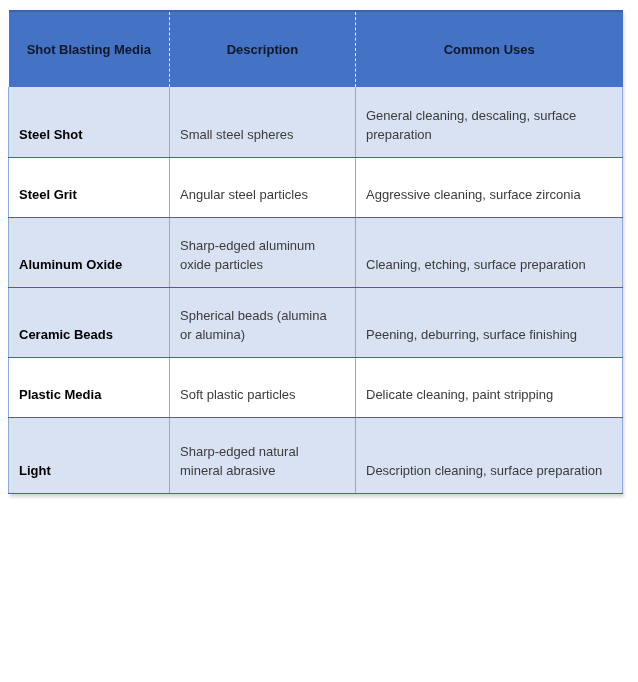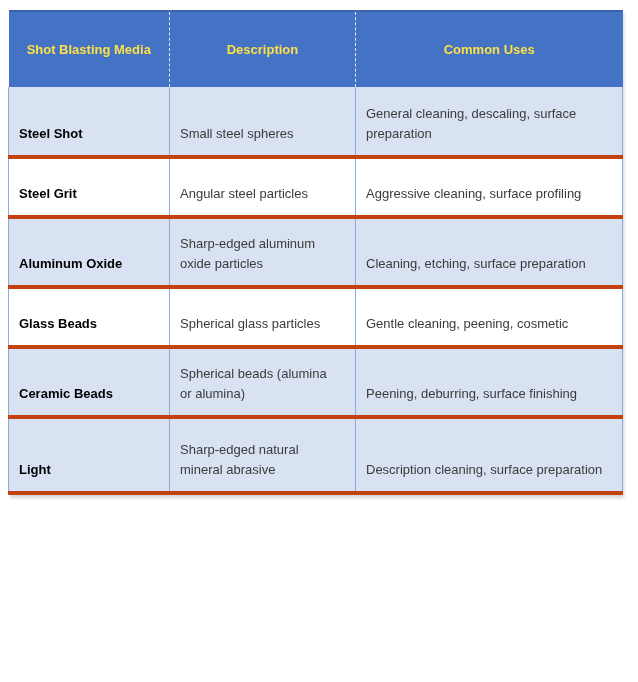--- a/index.html
+++ b/index.html
@@ -30,38 +30,38 @@
     color: #3b3b3b;
   }
   col.c1 { width: 161px; }
   col.c2 { width: 186px; }
   col.c3 { width: 267px; }
 
   
   thead tr { height: 76px; }
   thead th {
     background: #4472c4;
-    color: #fde047;
+    color: #0f172a;
     font-weight: bold;
     font-size: 13px;
     text-align: center;
     vertical-align: middle;
     border-top: 2px solid #3a62ae;
     padding: 0 8px;
   }
   thead th + th {
     border-left: 1px dashed rgba(255, 255, 255, 0.85);
   }
 
   
   tbody td {
     vertical-align: bottom;
     padding: 6px 16px 12px 10px;
     line-height: 1.5;
-    border-bottom: 4px solid #c2410c;
+    border-bottom: 1px solid #c2410c;
   }
   tbody td + td {
     border-left: 1px solid #8eaadb;
   }
   tbody td:first-child { border-left: 1px solid #8eaadb; font-weight: bold; color: #000000; }
   tbody td:last-child  { border-right: 1px solid #8eaadb; }
 
   tbody tr.banded { background: #d9e2f3; }
   tbody tr.plain  { background: #ffffff; }
 
@@ -89,36 +89,36 @@
       </thead>
       <tbody>
         <tr class="banded r70">
           <td>Steel Shot</td>
           <td>Small steel spheres</td>
           <td>General cleaning, descaling, surface preparation</td>
         </tr>
         <tr class="plain r60">
           <td>Steel Grit</td>
           <td>Angular steel particles</td>
-          <td>Aggressive cleaning, surface profiling</td>
+          <td>Aggressive cleaning, surface zirconia</td>
         </tr>
         <tr class="banded r70">
           <td>Aluminum Oxide</td>
           <td>Sharp-edged aluminum oxide particles</td>
           <td>Cleaning, etching, surface preparation</td>
         </tr>
-        <tr class="plain r60">
-          <td>Glass Beads</td>
-          <td>Spherical glass particles</td>
-          <td>Gentle cleaning, peening, cosmetic</td>
-        </tr>
         <tr class="banded r70">
           <td>Ceramic Beads</td>
           <td>Spherical beads (alumina or alumina)</td>
           <td>Peening, deburring, surface finishing</td>
+        </tr>
+        <tr class="plain r60">
+          <td>Plastic Media</td>
+          <td>Soft plastic particles</td>
+          <td>Delicate cleaning, paint stripping</td>
         </tr>
         <tr class="banded r76">
           <td>Light</td>
           <td>Sharp-edged natural mineral abrasive</td>
           <td>Description cleaning, surface preparation</td>
         </tr>
       </tbody>
     </table>
   </div>
 </div>

